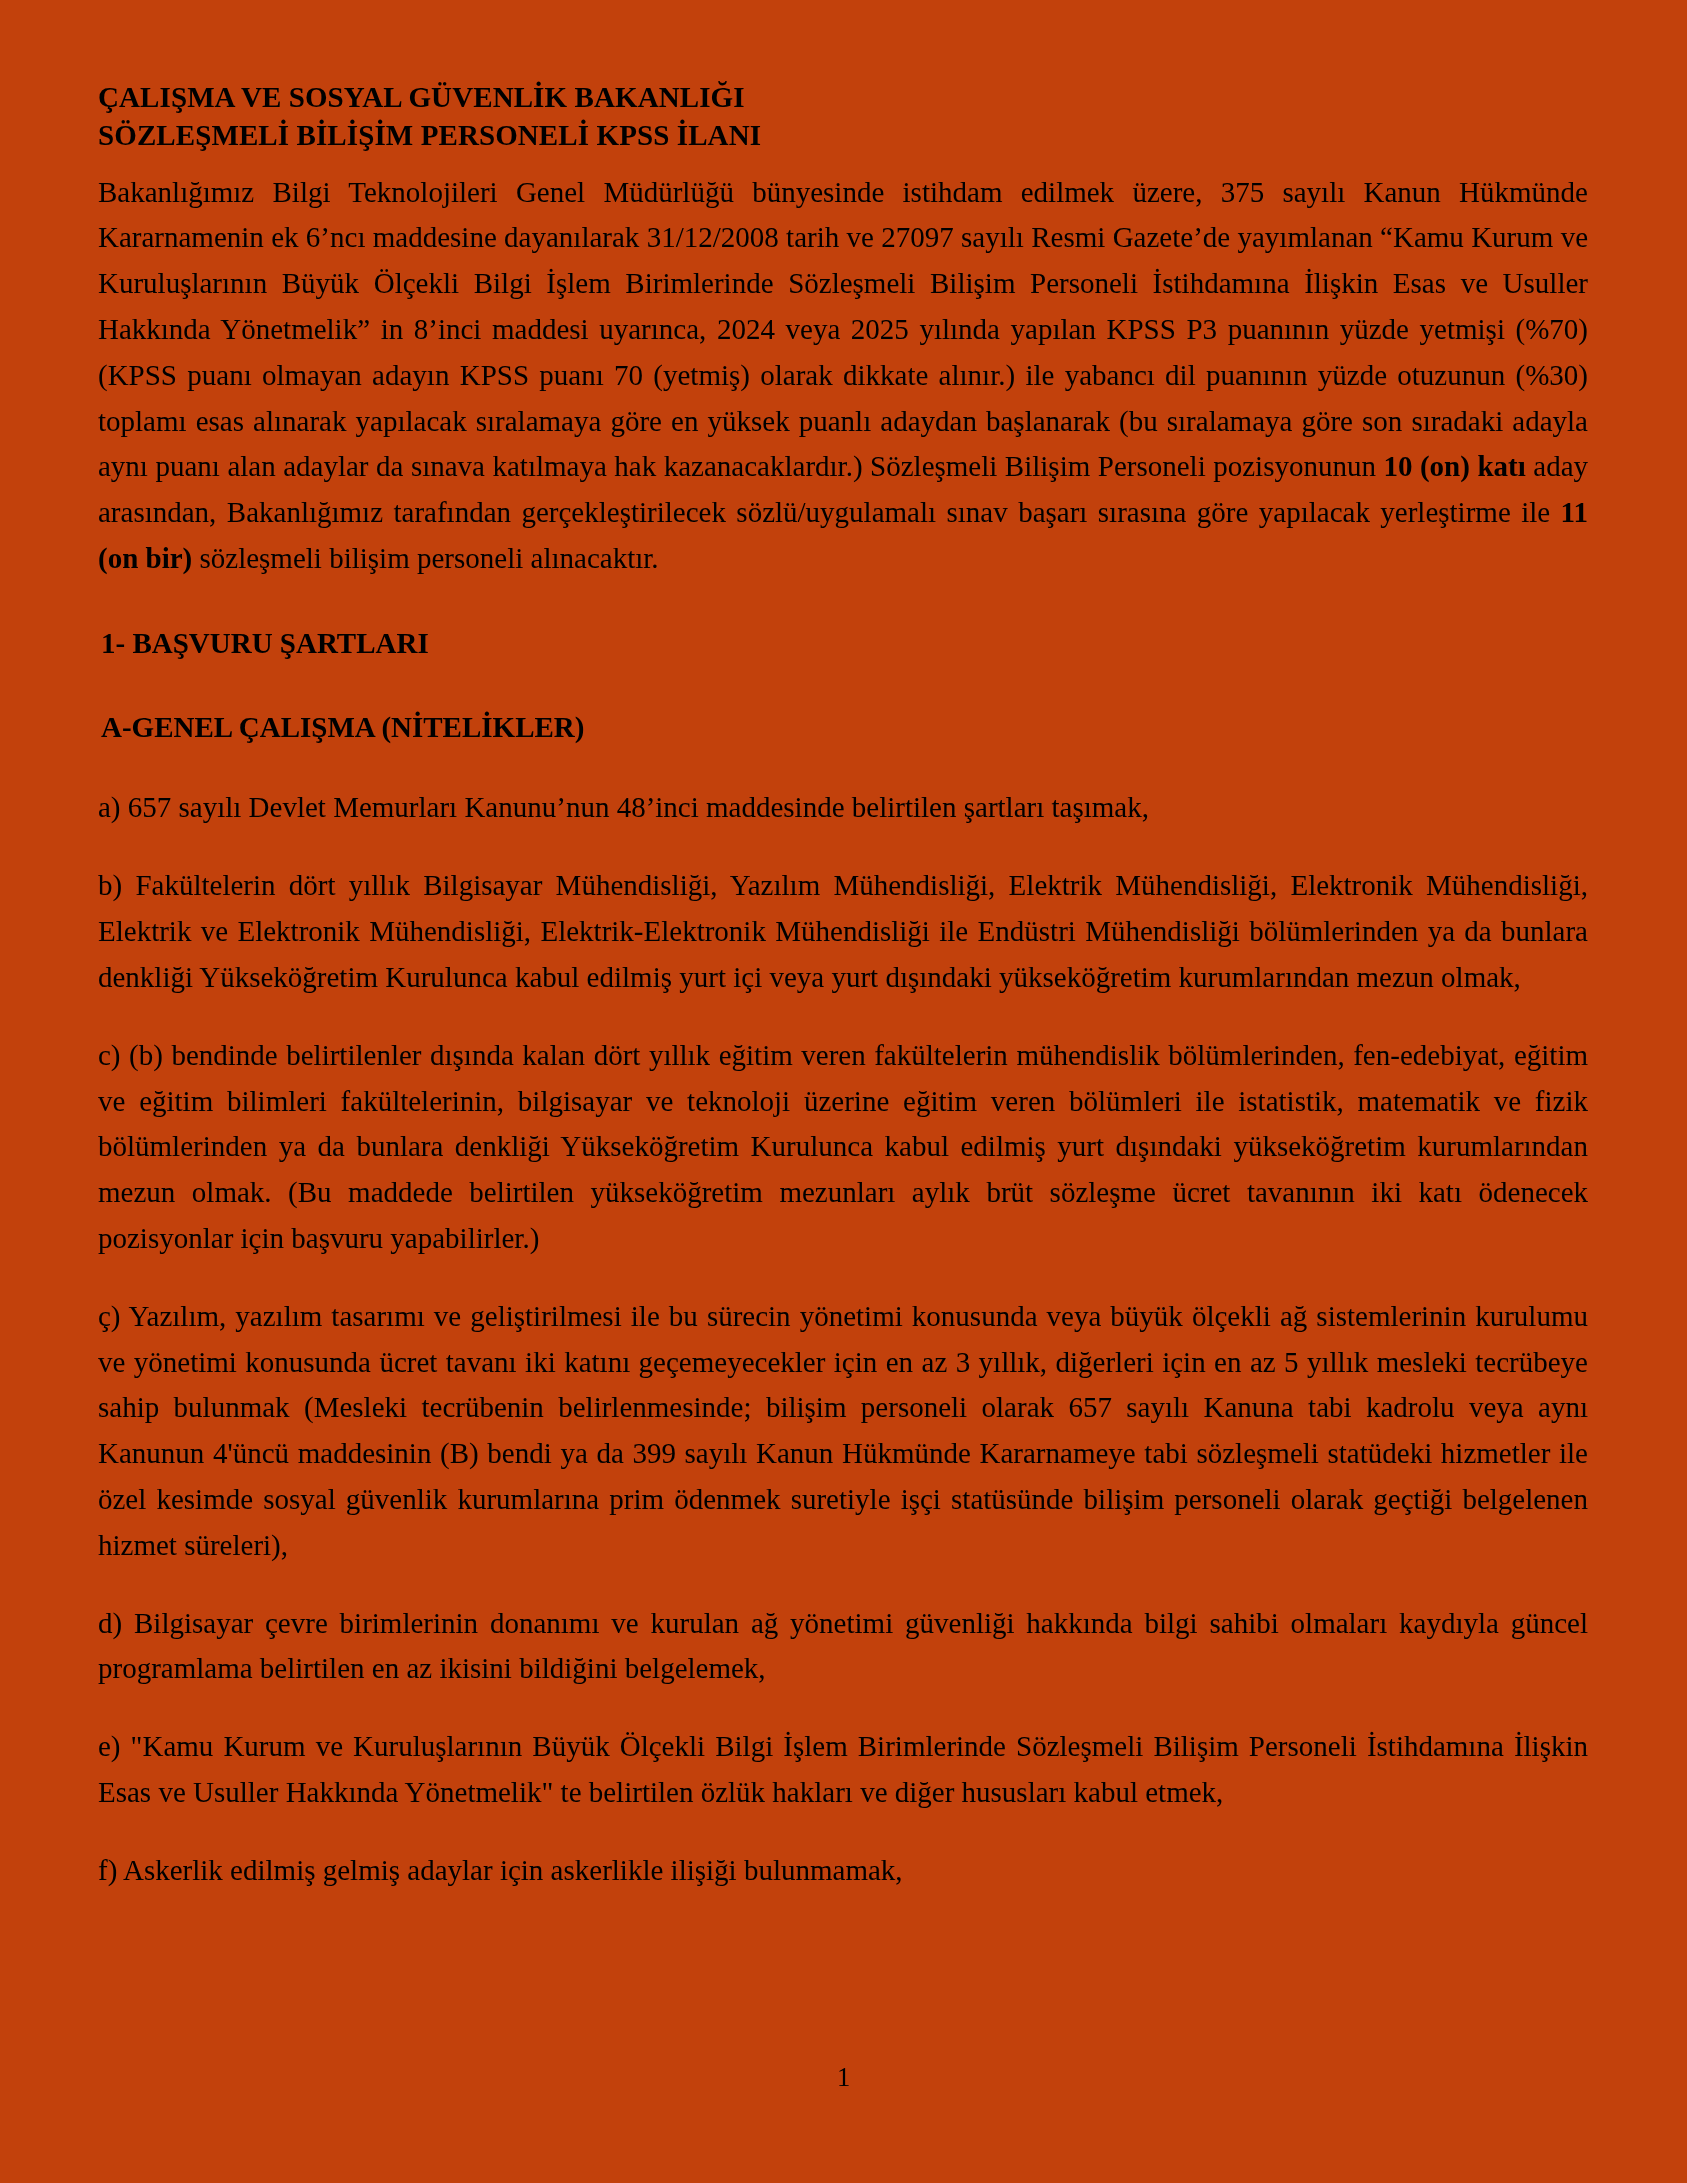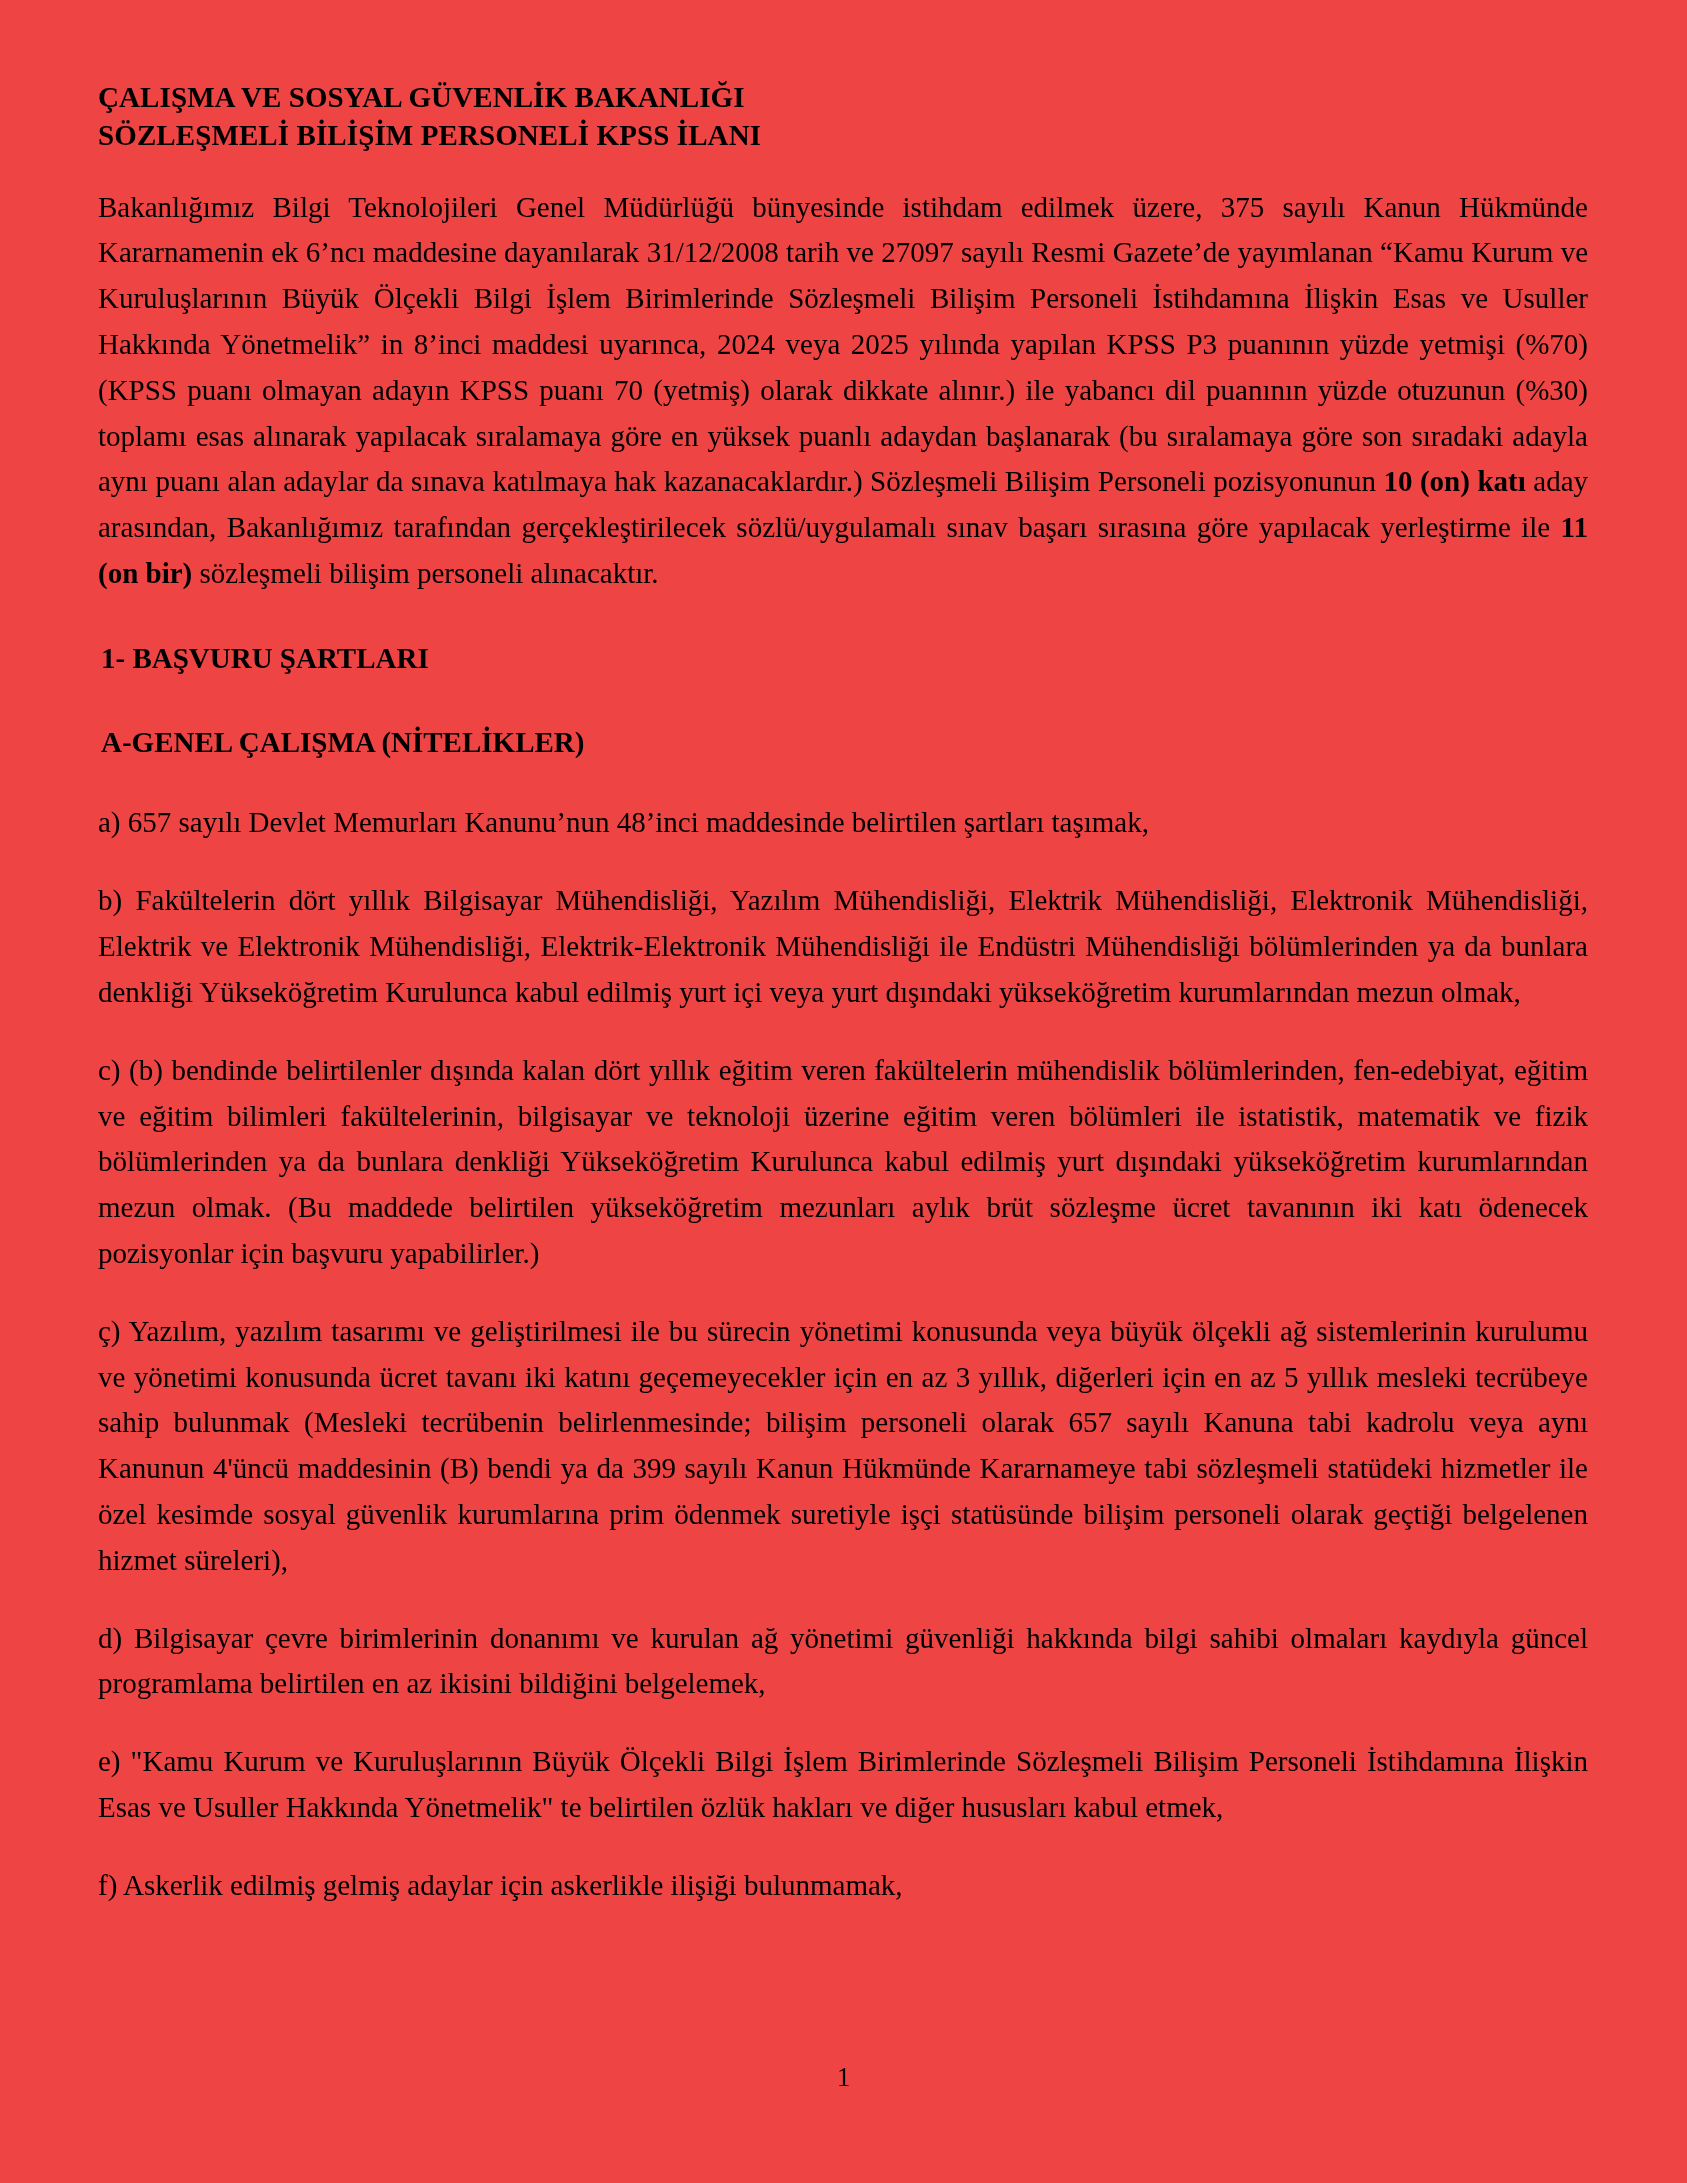--- a/index.html
+++ b/index.html
@@ -5,21 +5,21 @@
 <style>
   html, body {
     margin: 0;
     padding: 0;
     background: #ffffff;
   }
   .page {
     position: relative;
     width: 1687px;
     height: 2183px;
-    background: #ef4444;
+    background: #c2410c;
     box-sizing: border-box;
     padding: 78px 99px 0 98px;
     font-family: "Liberation Serif", "DejaVu Serif", serif;
     color: #000000;
   }
   .doc-body {
     width: 1490px;
   }
   .title-block {
     margin: 0 0 0 0;
@@ -35,21 +35,21 @@
   .para {
     font-size: 29px;
     line-height: 1.58;
     text-align: justify;
     text-justify: inter-word;
     margin: 0;
     -webkit-hyphens: none;
     hyphens: none;
   }
   .para.intro {
-    margin-top: 30px;
+    margin-top: 15px;
   }
   .heading {
     font-size: 29px;
     font-weight: bold;
     line-height: 1.58;
     margin: 3px;
     text-align: left;
   }
   .sp-lg { height: 36px; }
   .sp-md { height: 32px; }

